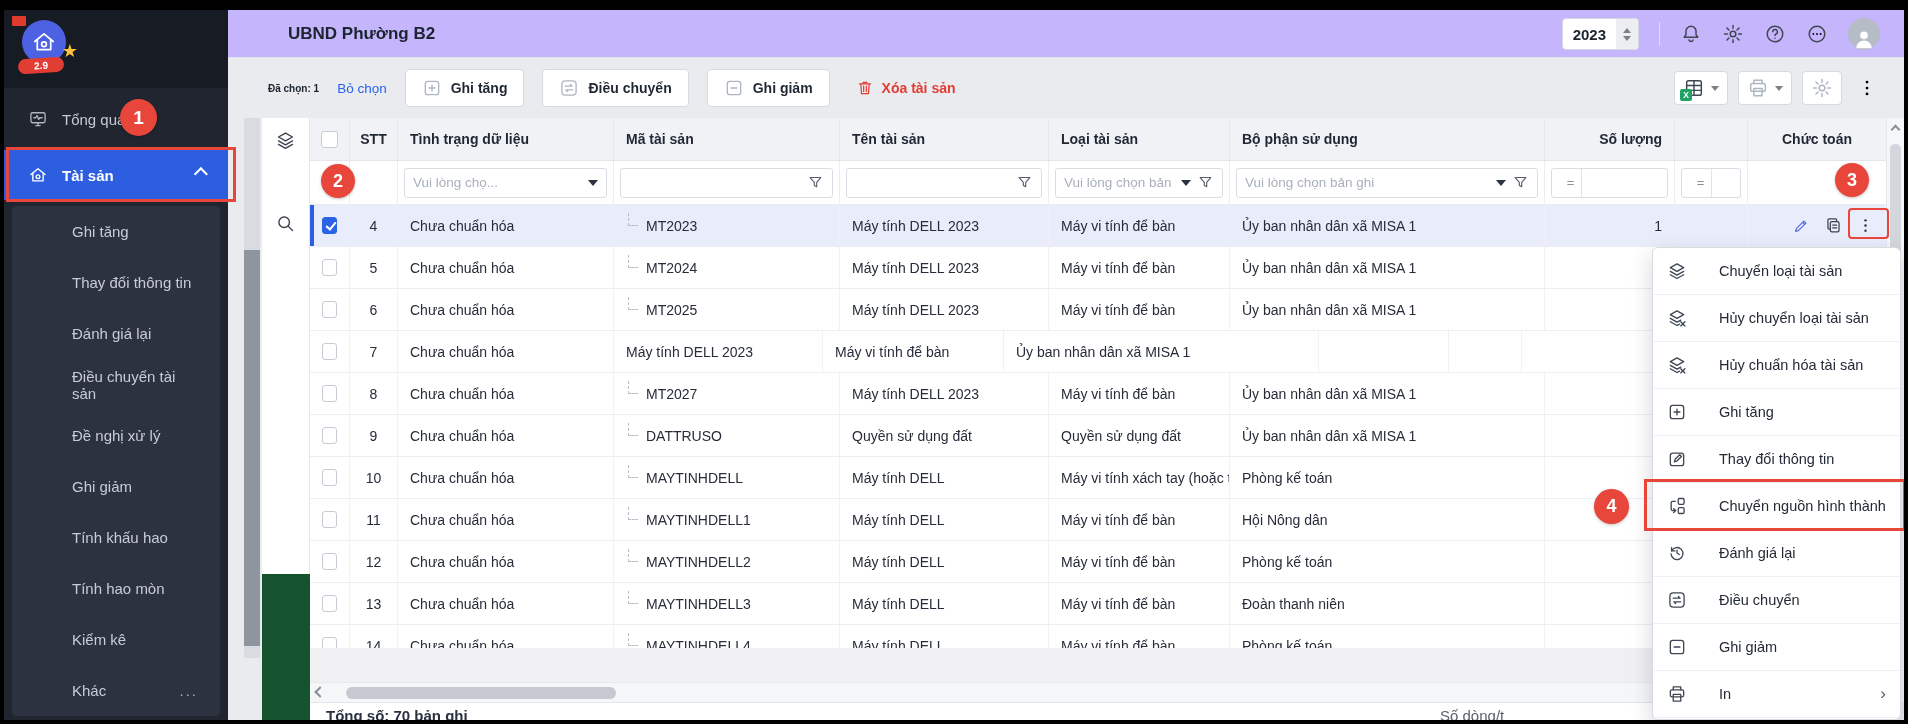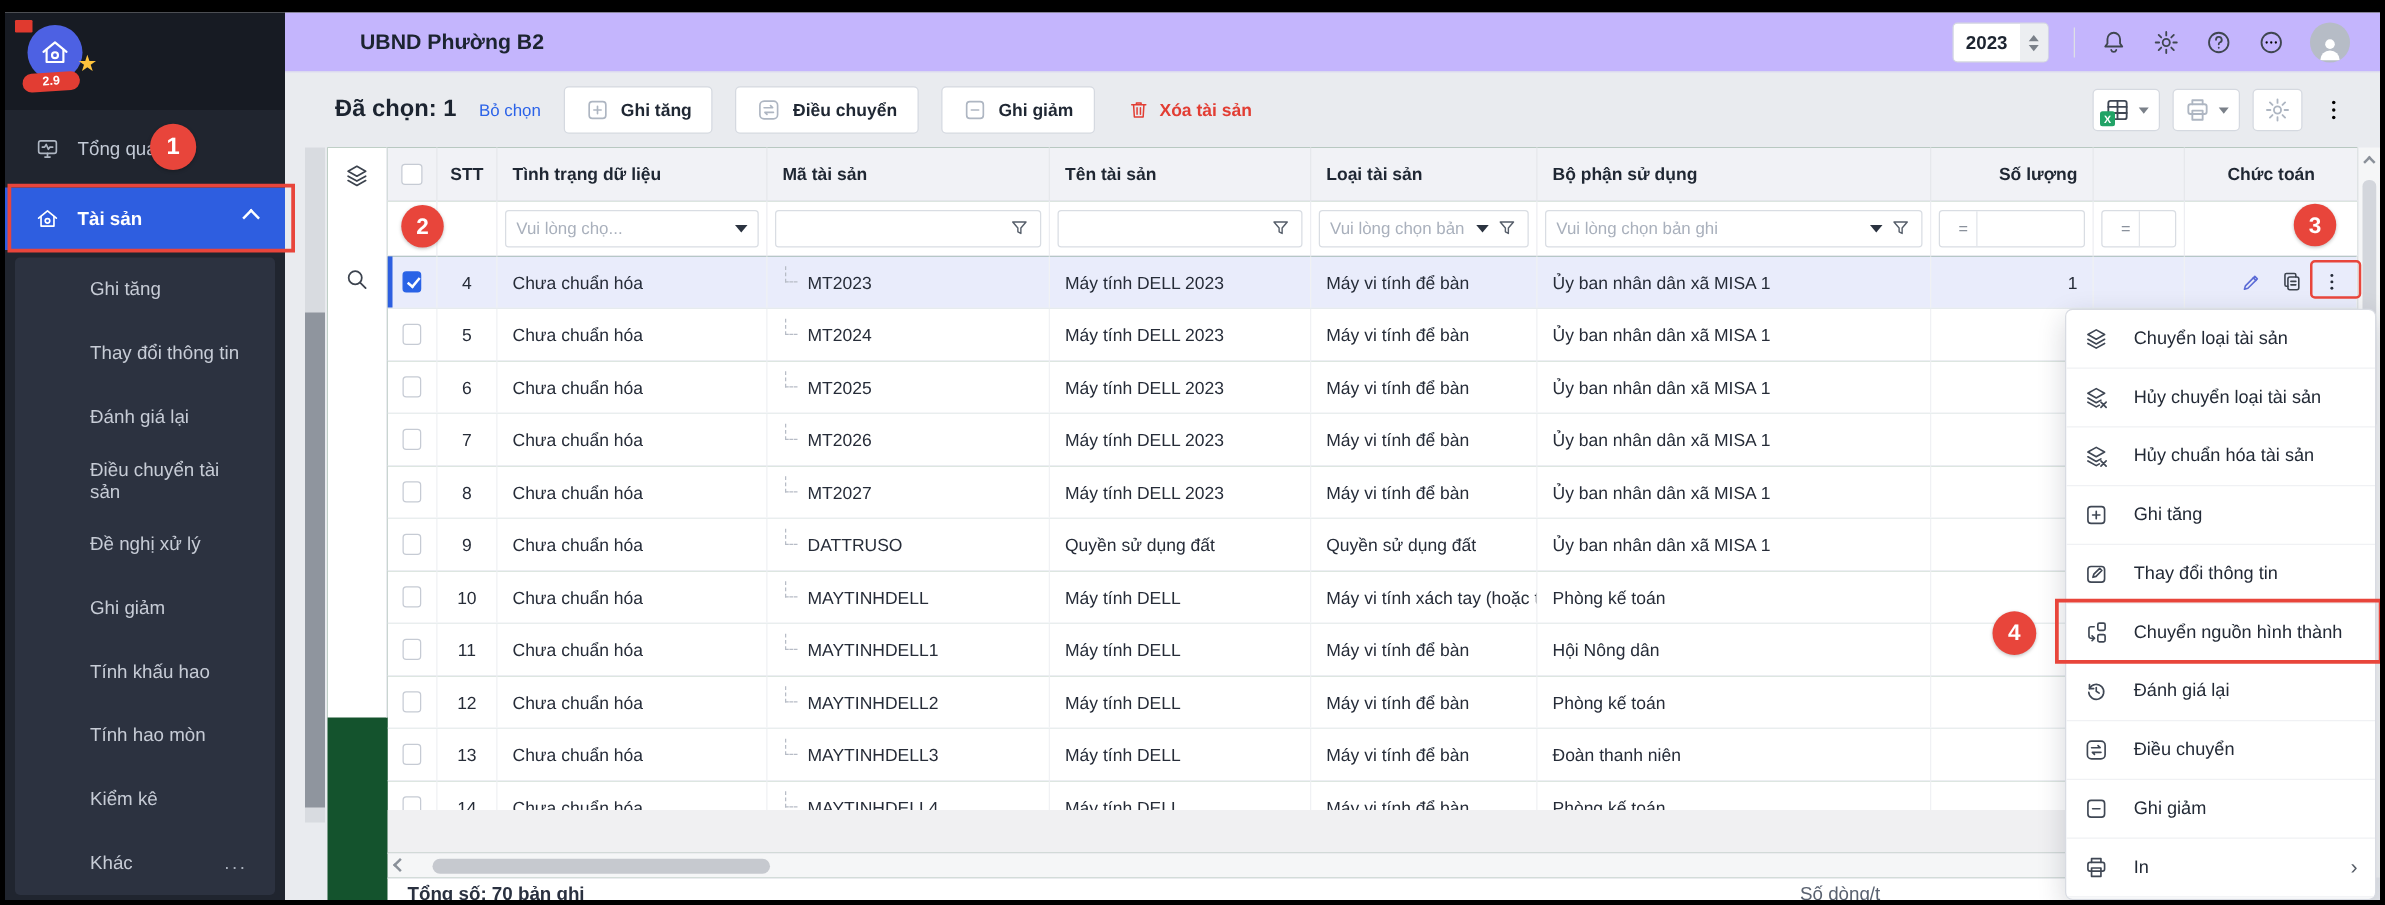--- a/index.html
+++ b/index.html
@@ -41,21 +41,21 @@
   .year-spin{width:22px;background:#eceef1;display:flex;flex-direction:column;align-items:center;justify-content:center;gap:3px;}
   .car-up{width:0;height:0;border-left:4px solid transparent;border-right:4px solid transparent;border-bottom:5px solid #7a8089;}
   .car-dn{width:0;height:0;border-left:4px solid transparent;border-right:4px solid transparent;border-top:5px solid #7a8089;}
   .v-div{width:1px;height:24px;background:#dde0e6;}
   .top-ic{width:22px;height:22px;stroke:#3f4650;cursor:pointer;}
   .avatar{width:32px;height:32px;border-radius:50%;background:#b6bcc6;overflow:hidden;display:flex;align-items:flex-end;justify-content:center;cursor:pointer;}
 
   
   .toolbar{position:absolute;left:224px;top:48px;right:0;height:60px;background:#e9ebef;}
   .tb-left{position:absolute;left:40px;top:0;height:60px;display:flex;align-items:center;gap:18px;}
-  .sel-count{font-size:19px;font-weight:700;color:#1c2430;}
+  .sel-count{font-size:10px;font-weight:700;color:#1c2430;}
   .link-deselect{font-size:13.5px;color:#2b62e8;cursor:pointer;}
   .tb-btn{height:38px;background:#fff;border:1px solid #d5d9e0;border-radius:4px;display:flex;align-items:center;gap:9px;padding:0 16px;font-size:14px;font-weight:700;color:#1f2733;cursor:pointer;}
   .tb-btn .mi{stroke:#2a3count140;}
   .tb-del{display:flex;align-items:center;gap:8px;color:#e23d33;font-size:14px;font-weight:600;cursor:pointer;margin-left:8px;}
   .tb-del .mi{stroke:#e23d33;width:18px;height:18px;}
   .tb-right{position:absolute;right:22px;top:0;height:60px;display:flex;align-items:center;gap:10px;}
   .tb-ic-btn{height:34px;background:#fff;border:1px solid #d5d9e0;border-radius:4px;display:flex;align-items:center;gap:6px;padding:0 8px;cursor:pointer;}
   .tb-ic-plain{height:34px;display:flex;align-items:center;padding:0 4px;cursor:pointer;}
   .excel-wrap{position:relative;width:22px;height:22px;}
   .excel-badge{position:absolute;left:-3px;bottom:-2px;width:12px;height:12px;background:#21a366;border-radius:2px;color:#fff;font-size:8.5px;font-weight:bold;text-align:center;line-height:12px;}
@@ -109,21 +109,21 @@
   .gfooter .rpp{position:absolute;left:1130px;top:4px;color:#5a6270;}
 
   
   .vscroll{position:absolute;left:1882px;top:108px;width:18px;height:584px;background:#f5f6f7;border-left:1px solid #e7e9ed;}
   .vscroll .up{position:absolute;left:5px;top:8px;width:7px;height:7px;border-left:2px solid #8a9099;border-top:2px solid #8a9099;transform:rotate(45deg);}
   .vscroll .thumb{position:absolute;left:3px;top:26px;width:11px;height:200px;background:#d3d6dc;border-radius:5px;}
   .vscroll .dn{position:absolute;left:5px;top:524px;width:7px;height:7px;border-left:2px solid #6d737c;border-bottom:2px solid #6d737c;transform:rotate(-45deg);}
 
   
   .ctx-menu{position:absolute;left:1648px;top:237px;width:249px;height:473px;background:#fff;border:1px solid #d8dbe2;border-radius:6px;box-shadow:0 8px 22px rgba(20,30,50,.18);z-index:40;overflow:hidden;}
-  .ctx-item{height:47px;display:flex;align-items:center;gap:20px;padding:0 14px;font-size:14.5px;color:#232a36;border-bottom:1px solid #f0f1f4;cursor:pointer;position:relative;}
+  .ctx-item{height:47px;display:flex;align-items:center;gap:32px;padding:0 14px;font-size:14.5px;color:#232a36;border-bottom:1px solid #f0f1f4;cursor:pointer;position:relative;}
   .ctx-item .mi{stroke:#3f4754;flex:none;}
   .ctx-item .sub{position:absolute;right:14px;color:#555c66;font-size:17px;}
 
   
   .ann-circle{position:absolute;border-radius:50%;background:#e8453b;color:#fff;font-weight:700;display:flex;align-items:center;justify-content:center;z-index:60;box-shadow:0 1px 3px rgba(0,0,0,.25);}
   .ann-rect{position:absolute;border:3px solid #e8453b;z-index:55;pointer-events:none;}
   #ann-rect-assets{left:2px;top:137px;width:230px;height:55px;}
   #ann-rect-dots{left:1844px;top:198px;width:41px;height:31px;border-width:2.5px;border-radius:4px;}
   #ann-rect-menu{left:1640px;top:469px;width:262px;height:52px;}
   #ann-c1{left:116px;top:89px;width:37px;height:37px;font-size:19px;}
@@ -584,24 +584,20 @@
                   </svg>
             </span>
           </div>
         </div>
             <div class="row">
           <div class="cell c-check">
                 <span class="checkbox"></span>
               </div>
           <div class="cell c-stt" style="justify-content:center">7</div>
           <div class="cell c-status">Chưa chuẩn hóa</div>
-          <div class="cell c-code">
-                <span class="tree"></span>
-                <span>MT2026</span>
-              </div>
           <div class="cell c-name">Máy tính DELL 2023</div>
           <div class="cell c-type">Máy vi tính để bàn</div>
           <div class="cell c-dept">Ủy ban nhân dân xã MISA 1</div>
           <div class="cell c-qty" style="justify-content:flex-end"></div>
           <div class="cell c-extra"></div>
           <div class="cell c-func" style="justify-content:flex-end;padding-right:10px">
             <span class="actions">
               <svg class="mi pen">
                     <use href="#i-pencil"></use>
                   </svg>

